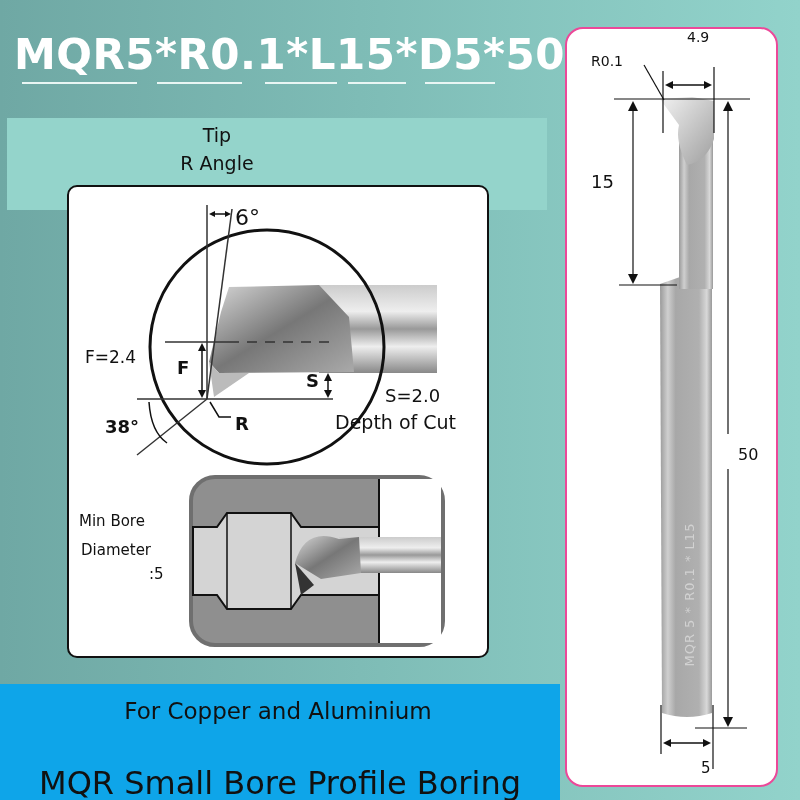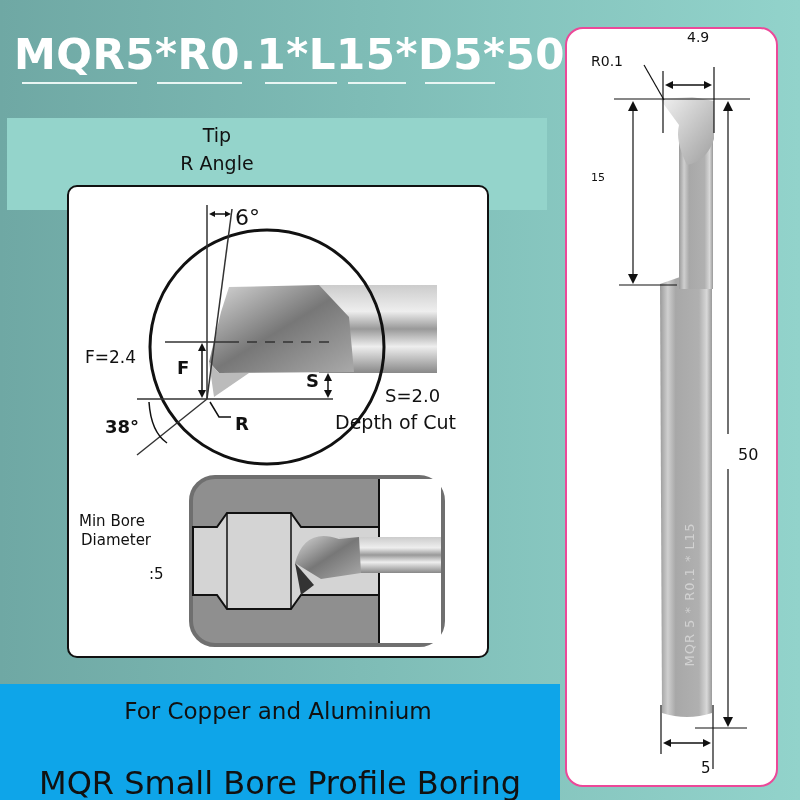--- a/index.html
+++ b/index.html
@@ -118,21 +118,21 @@
   <div class="label" style="left:166px;top:18px;font-size:22px;">6°</div>
   <div class="label" style="left:16px;top:160px;font-size:17px;">F=2.4</div>
   <div class="label" style="left:108px;top:170px;font-size:18px;font-weight:bold;">F</div>
   <div class="label" style="left:237px;top:183px;font-size:18px;font-weight:bold;">S</div>
   <div class="label" style="left:316px;top:198px;font-size:18px;">S=2.0</div>
   <div class="label" style="left:266px;top:224px;font-size:19px;">Depth of Cut</div>
   <div class="label" style="left:36px;top:229px;font-size:18px;font-weight:bold;">38°</div>
   <div class="label" style="left:166px;top:226px;font-size:18px;font-weight:bold;">R</div>
 
   <div class="label" style="left:10px;top:325px;font-size:15px;">Min Bore</div>
-  <div class="label" style="left:12px;top:344px;font-size:15px;">Diameter</div>
+  <div class="label" style="left:12px;top:354px;font-size:15px;">Diameter</div>
   <div class="label" style="left:80px;top:378px;font-size:15px;">:5</div>
 </div>
 
 <div class="bottom-strip">
   <div class="bottom-line" style="top:14px;font-size:23px;left:-2px;">For Copper and Aluminium</div>
   <div class="bottom-line" style="top:80px;font-size:32px;left:0;">MQR Small Bore Profile Boring Tools</div>
 </div>
 
 <div class="tool-box">
   <svg width="213" height="760">
@@ -180,17 +180,17 @@
 
     <line x1="94" y1="676" x2="94" y2="725" stroke="#111" stroke-width="1.2"></line>
     <line x1="146" y1="676" x2="146" y2="740" stroke="#111" stroke-width="1.2"></line>
     <line x1="98" y1="714" x2="142" y2="714" stroke="#111" stroke-width="1.5"></line>
     <polygon points="96,714 104,710 104,718" fill="#111"></polygon>
     <polygon points="144,714 136,710 136,718" fill="#111"></polygon>
   </svg>
 
   <div class="label" style="left:24px;top:24px;font-size:14px;">R0.1</div>
   <div class="label" style="left:120px;top:0;font-size:14px;">4.9</div>
-  <div class="label" style="left:24px;top:142px;font-size:11px;">15</div>
+  <div class="label" style="left:24px;top:142px;font-size:18px;">15</div>
   <div class="label" style="left:171px;top:416px;font-size:16px;">50</div>
   <div class="label" style="left:134px;top:730px;font-size:15px;">5</div>
   <div class="label" style="left:22px;top:530px;width:200px;font-size:13px;color:#d2d2d2;transform:rotate(-90deg);transform-origin:center;letter-spacing:1px;">MQR 5 * R0.1 * L15</div>
 </div>
 
 </body></html>

